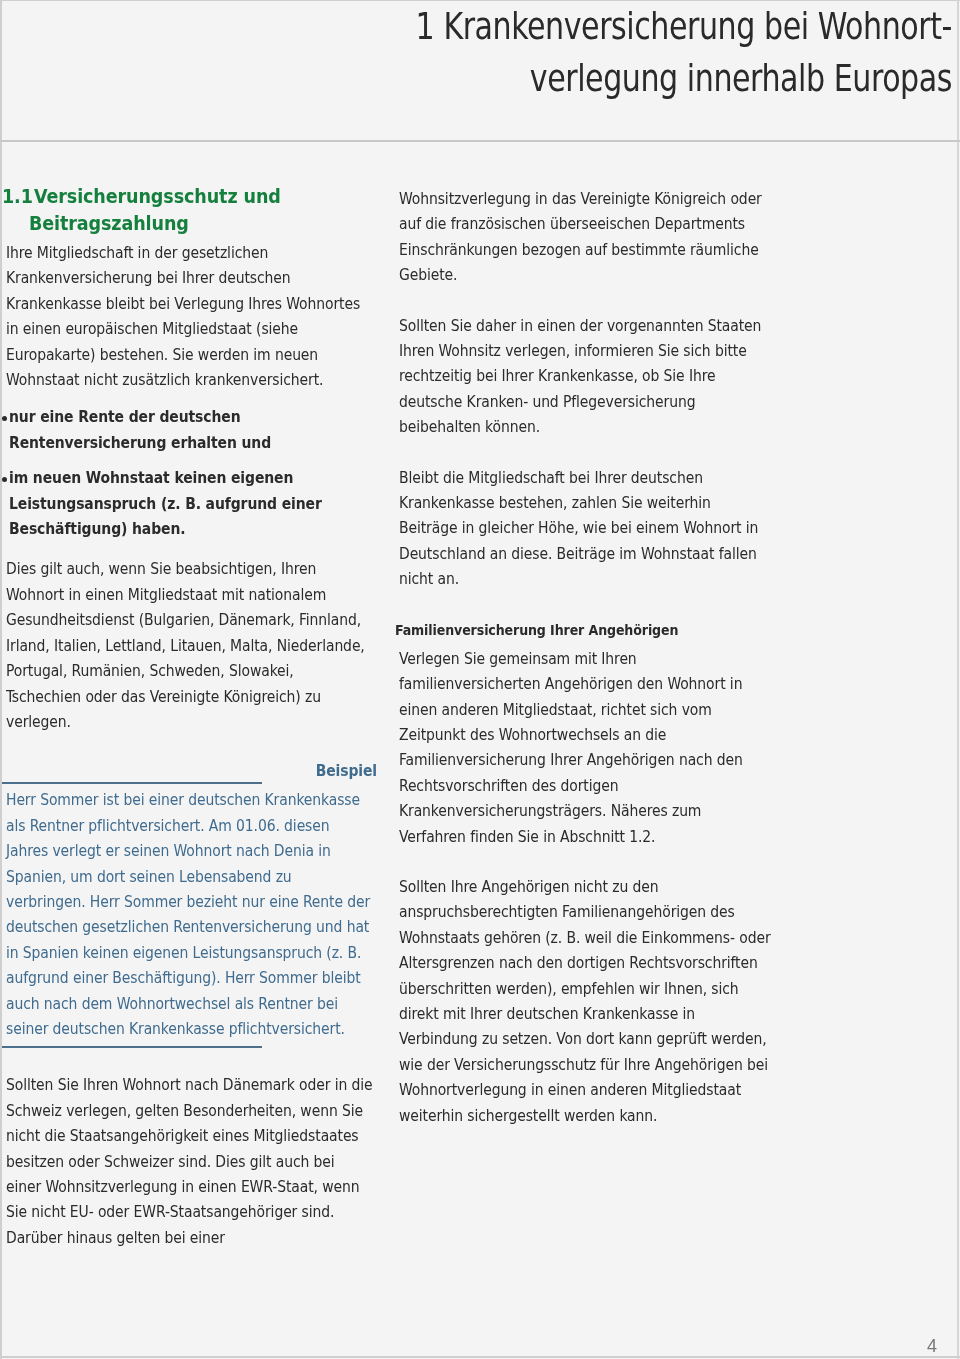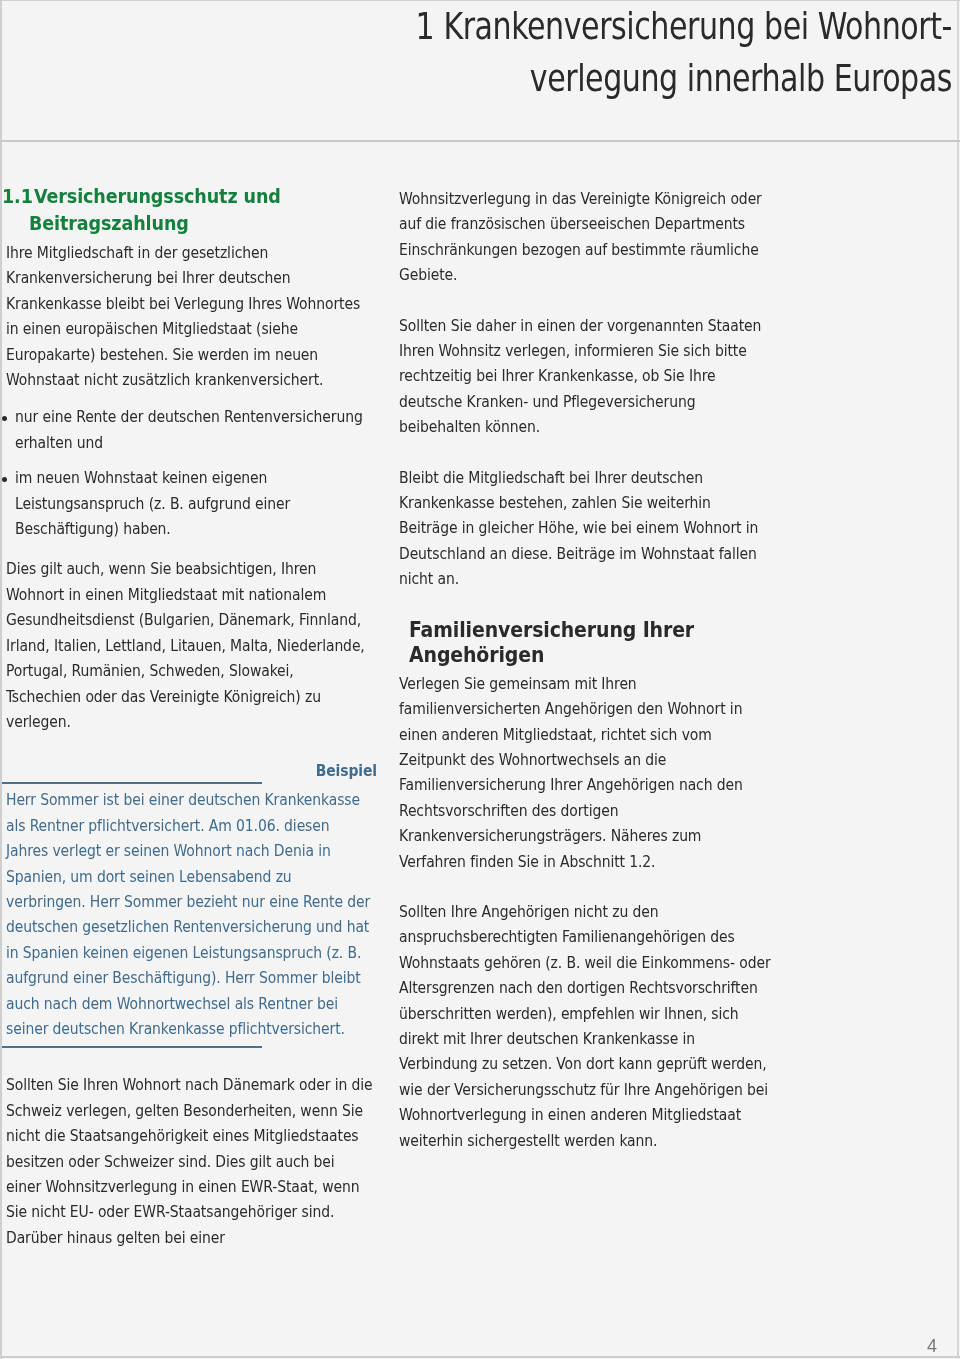--- a/index.html
+++ b/index.html
@@ -32,24 +32,24 @@
     .col-right { left: 395px; top: 183px; width: 380px; }
     .col p { margin: 4px; }
     .col .gap { margin-top: 25px; }
 
     .section-heading {
       margin: 0; font-weight: bold; font-size: 19.5px; line-height: 27px; color: #15803d;
     }
     .section-heading .num { display: inline-block; width: 26px; }
     .section-heading .indent { display: block; padding-left: 27px; }
 
-    .subheading { margin: 25px 0 0 14px; font-weight: bold; font-size: 21px; line-height: 25px; color: #2a2a2a; }
+    .subheading { margin: 25px 0 0 0; font-weight: bold; font-size: 14px; line-height: 25px; color: #2a2a2a; }
 
     ul.bullets { list-style: none; margin: 12px 0 0 0; padding: 0; }
-    ul.bullets li { position: relative; padding-left: 13px; margin-bottom: 10px; }
+    ul.bullets li { position: relative; padding-left: 7px; margin-bottom: 10px; font-weight: bold; }
     ul.bullets li .dot {
       position: absolute; left: 0; top: 11px; width: 5px; height: 5px; border-radius: 50%; background: #2b2b2b;
     }
 
     .example { margin-top: 25px; color: #3f6b8e; }
     .example .ex-title { font-weight: bold; line-height: 22px; text-align: right; }
     .example .rule { width: 260px; height: 2px; background: #4c6f8c; }
     .example .rule-top { margin-bottom: 0; }
     .example .rule-bottom { margin-top: 4px; }
 

